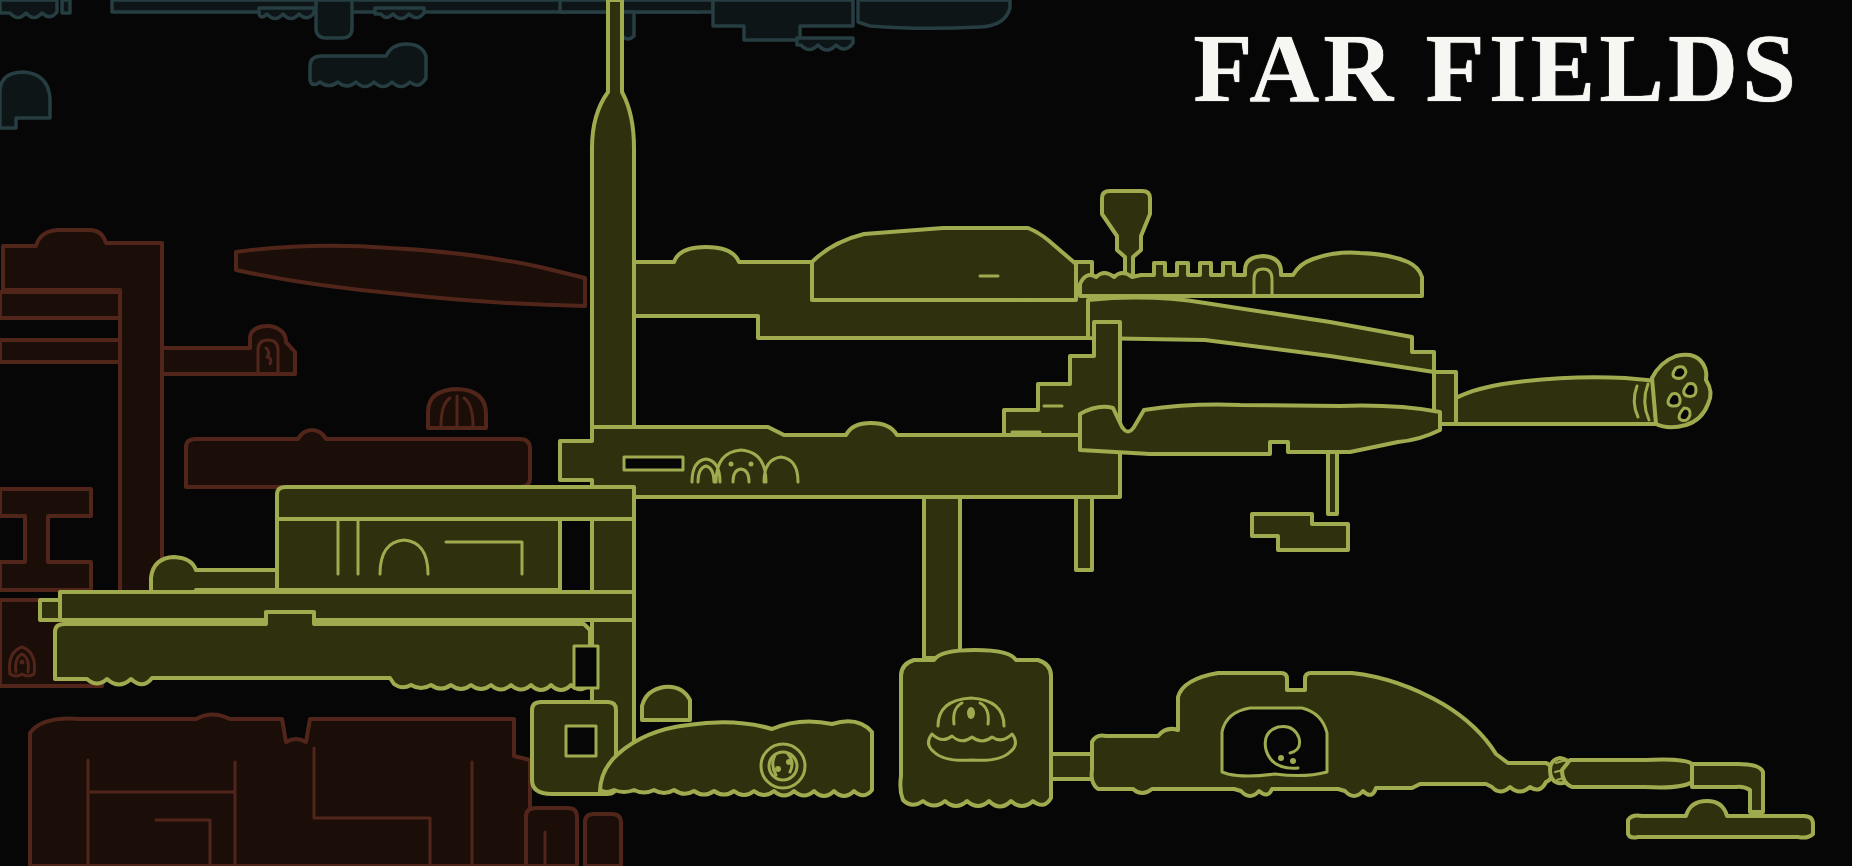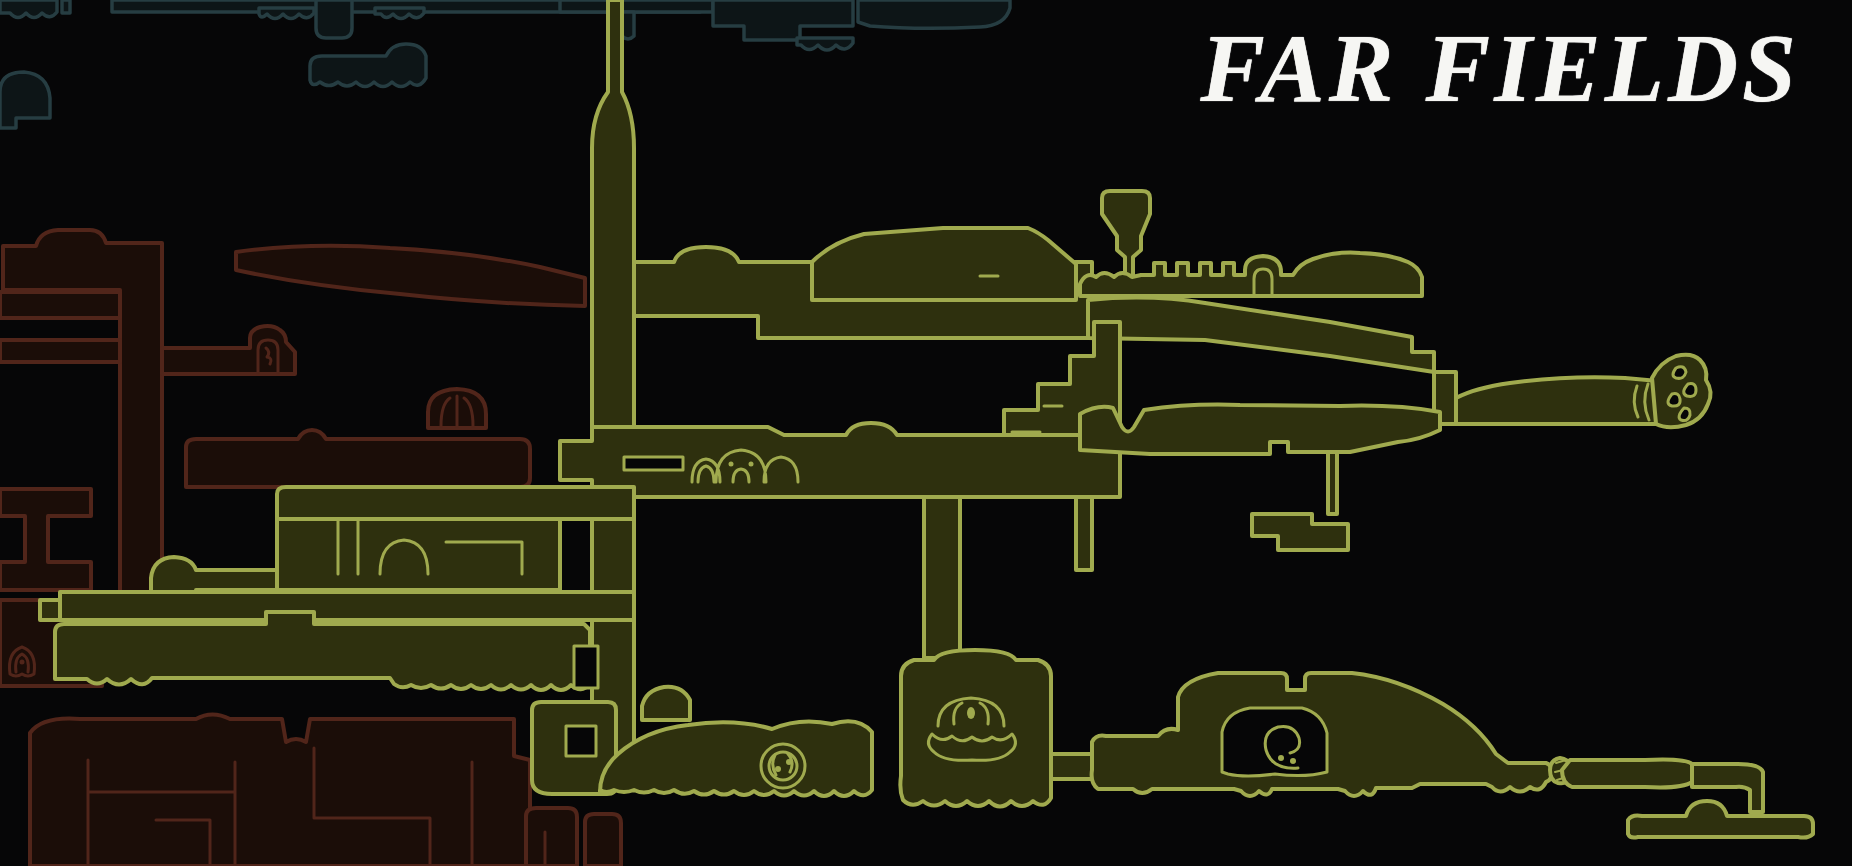--- a/index.html
+++ b/index.html
@@ -1,17 +1,17 @@
 <!DOCTYPE html>
 <html><head>
 <meta charset="utf-8">
 <style>
   html,body{margin:0;padding:0;}
   body{width:1852px;height:866px;overflow:hidden;font-family:"Liberation Serif",serif;}
-  .stage{position:relative;width:1852px;height:866px;background:#060607;font-style:italic;}
+  .stage{position:relative;width:1852px;height:866px;background:#060607;}
   .stage svg{position:absolute;left:0;top:0;display:block;}
   .map-title{
     position:absolute;top:20px;right:52px;
     font-family:"Liberation Serif","DejaVu Serif",serif;
     font-weight:bold;font-size:97px;line-height:1;
     letter-spacing:4px;color:#f6f6f3;
     text-shadow:0 0 1px #ffffff;
     white-space:nowrap;
   }
   

